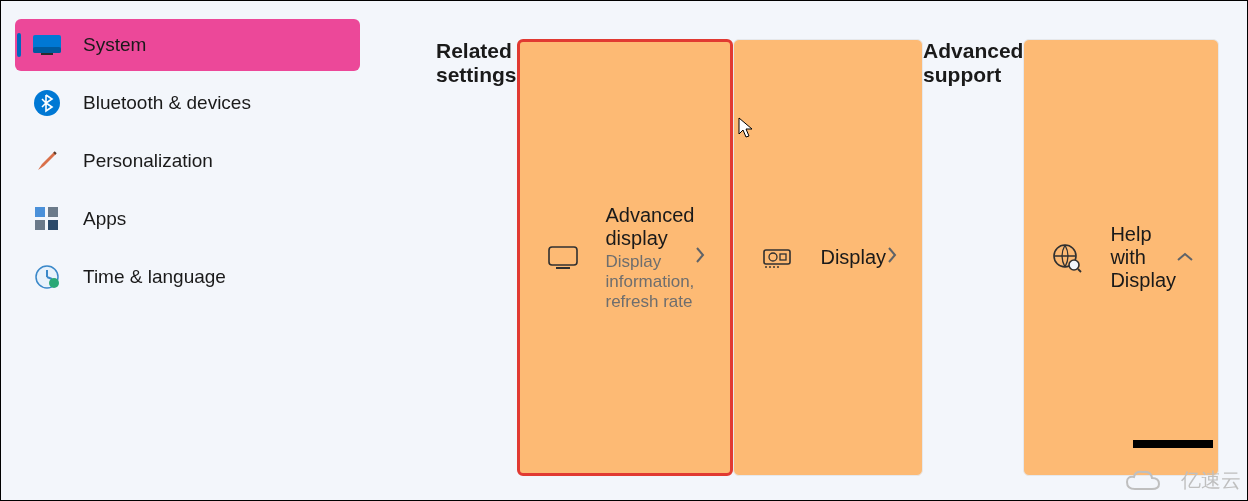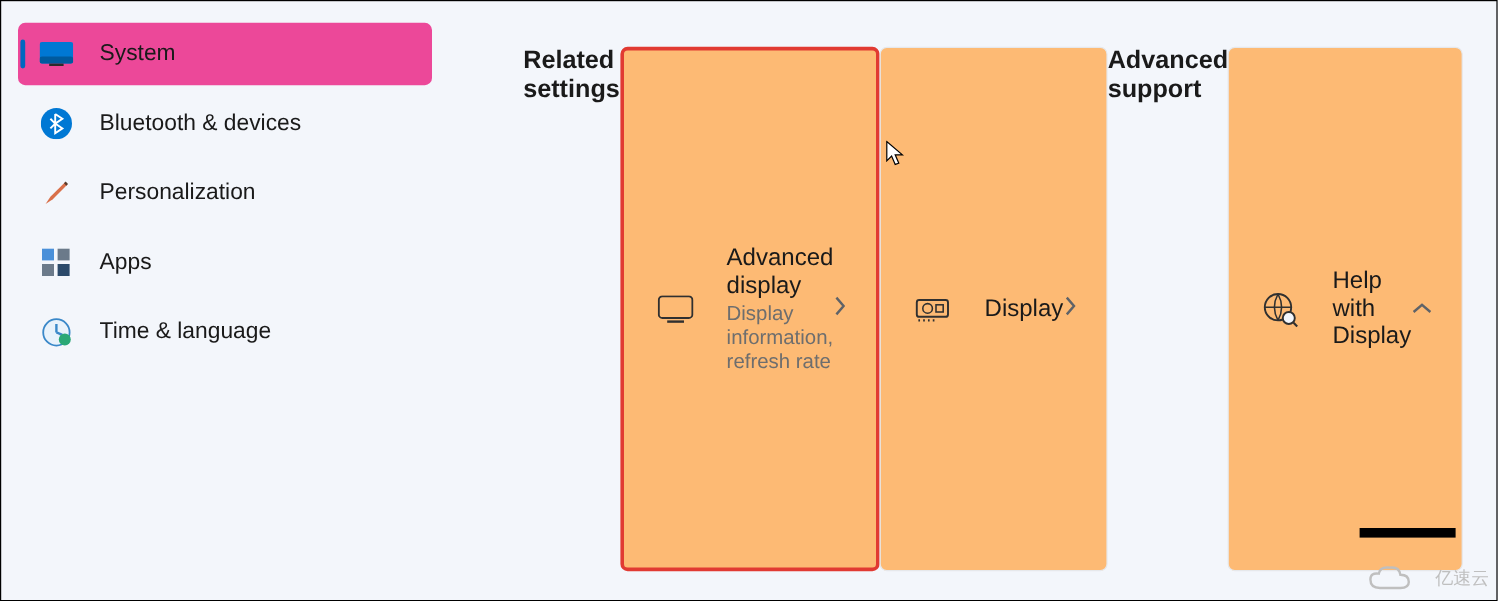--- a/index.html
+++ b/index.html
@@ -89,21 +89,21 @@
   .card-sub { font-size: 17px; color: #6e6e6e; margin-top: 2px; }
   .chev { color: #5f6368; font-size: 18px; }
   .section-spacer { height: 52px; }
   .watermark {
     position: absolute;
     right: 6px;
     bottom: 6px;
     display: flex;
     align-items: center;
     gap: 20px;
-    font-size: 15px;
+    font-size: 20px;
     color: #bfbfbf;
     font-weight: 500;
   }
   .blackbar {
     position: absolute;
     right: 34px;
     bottom: 52px;
     width: 80px;
     height: 8px;
     background: #000;

